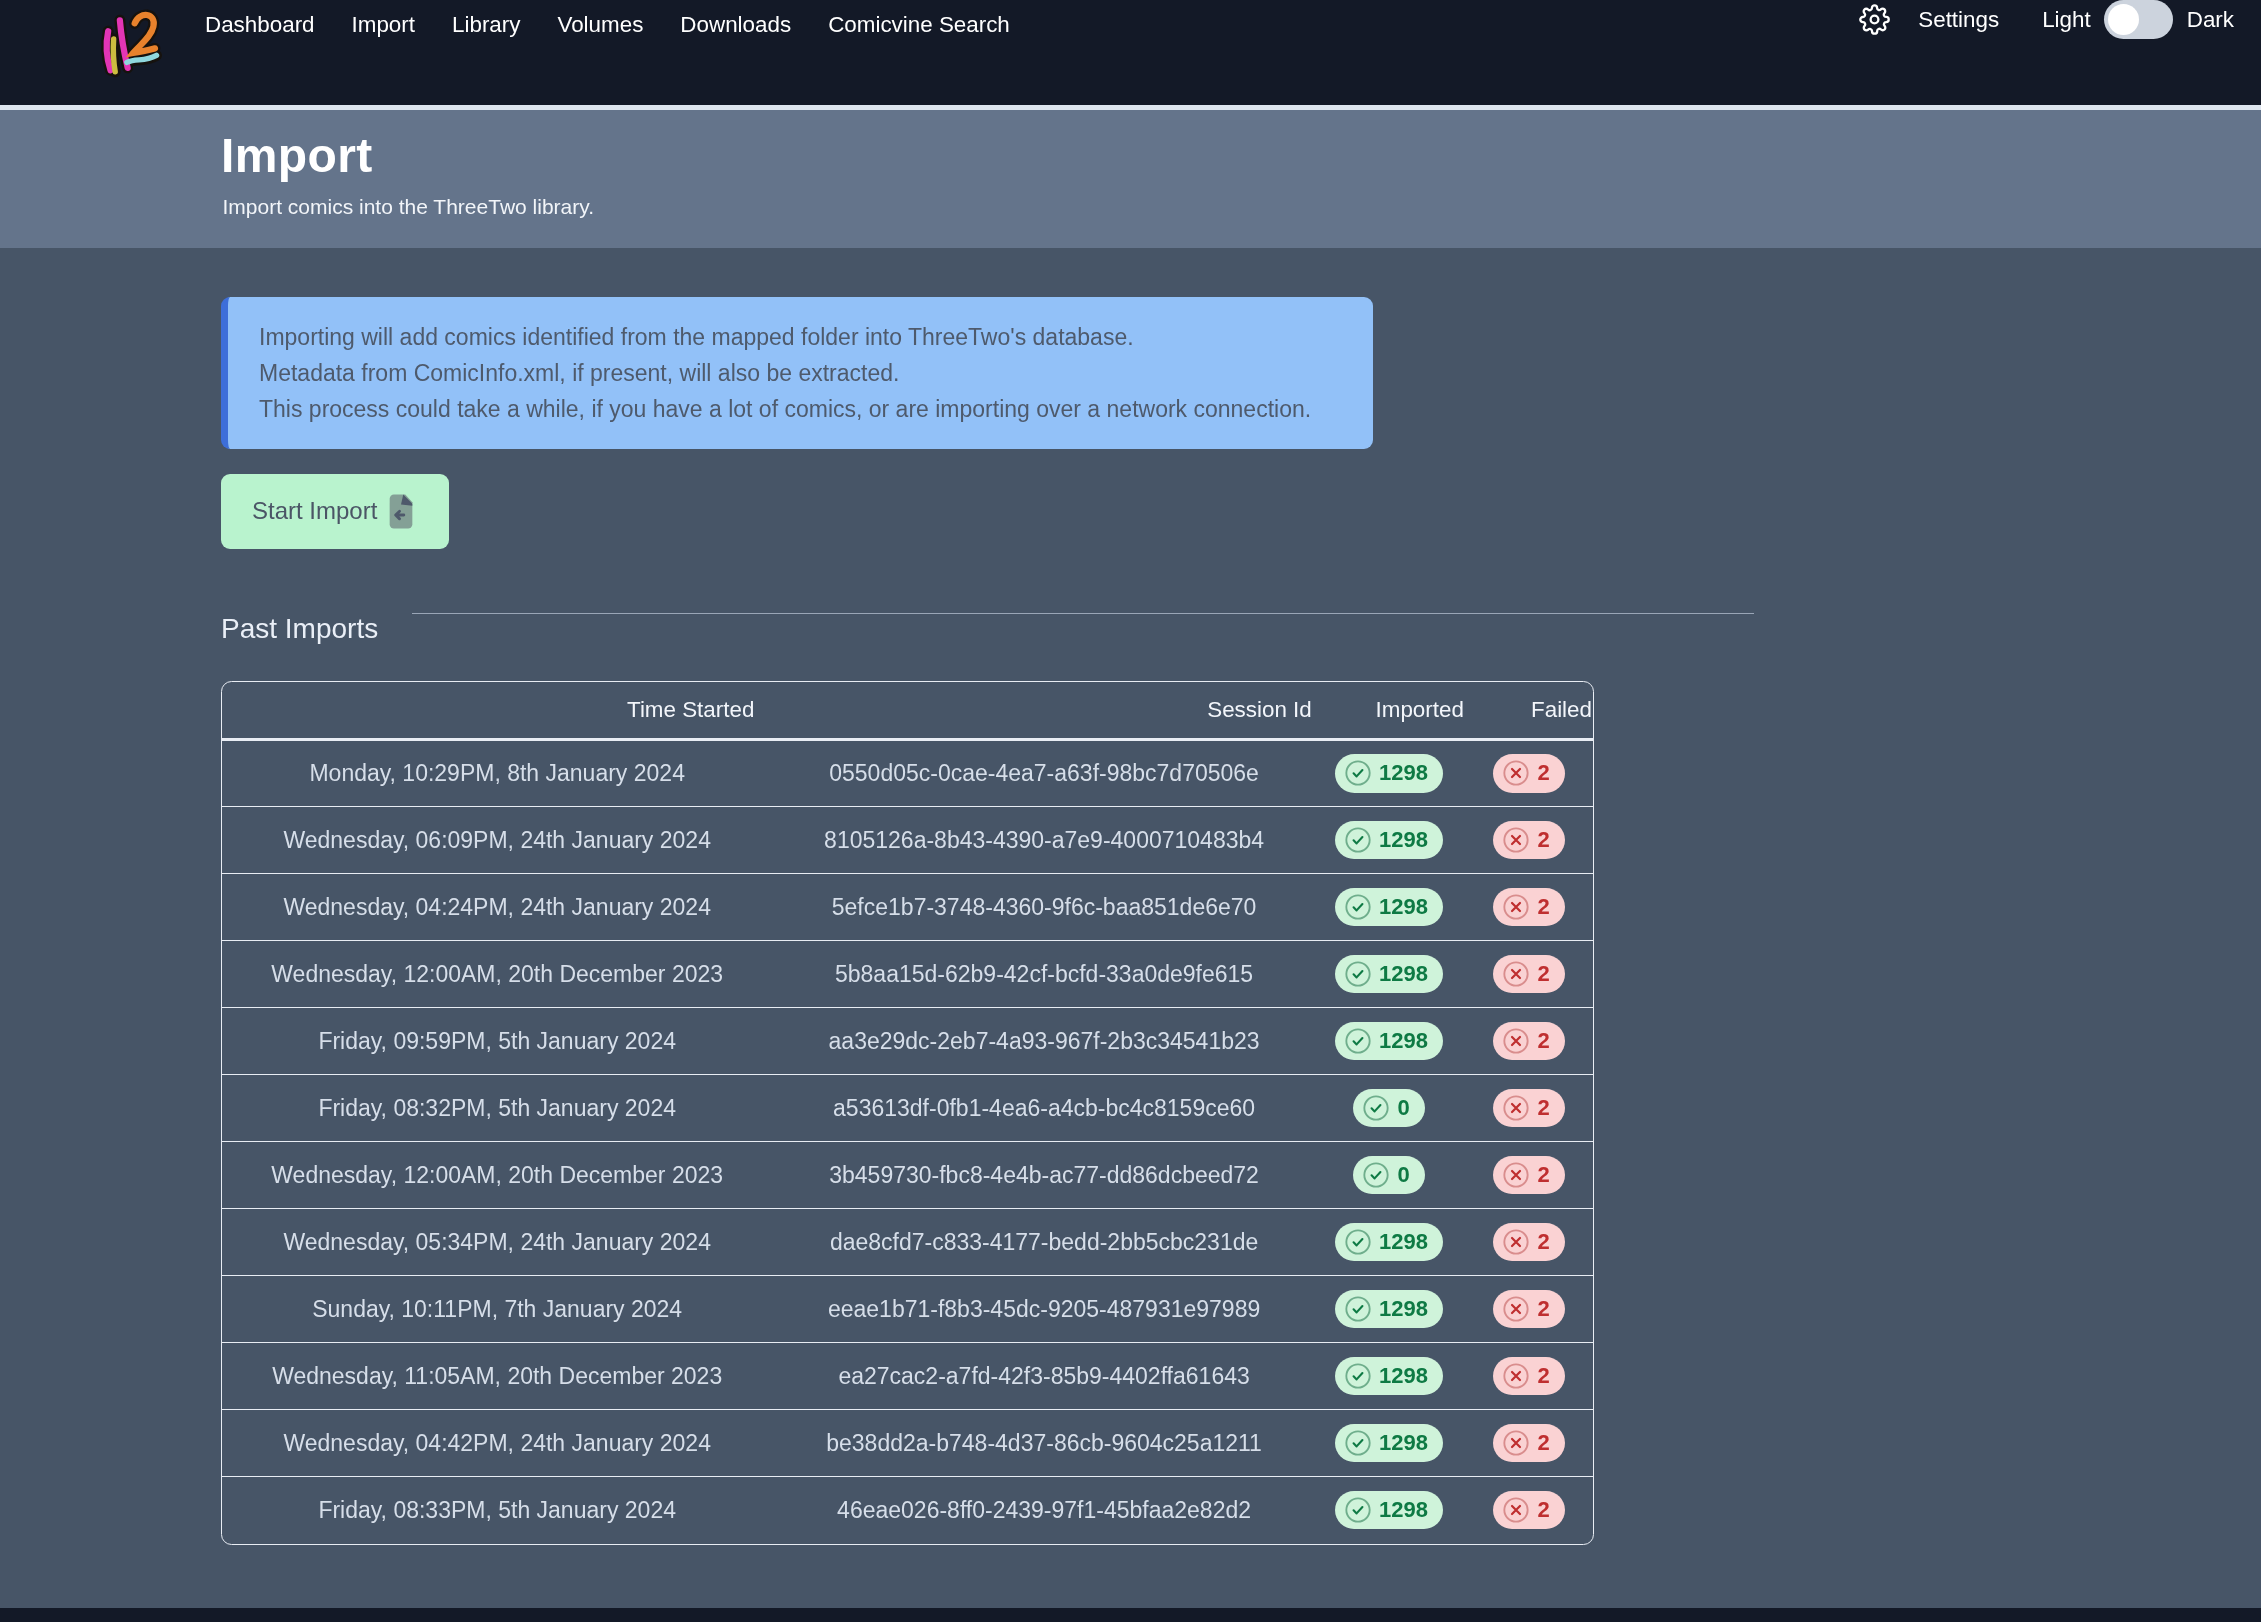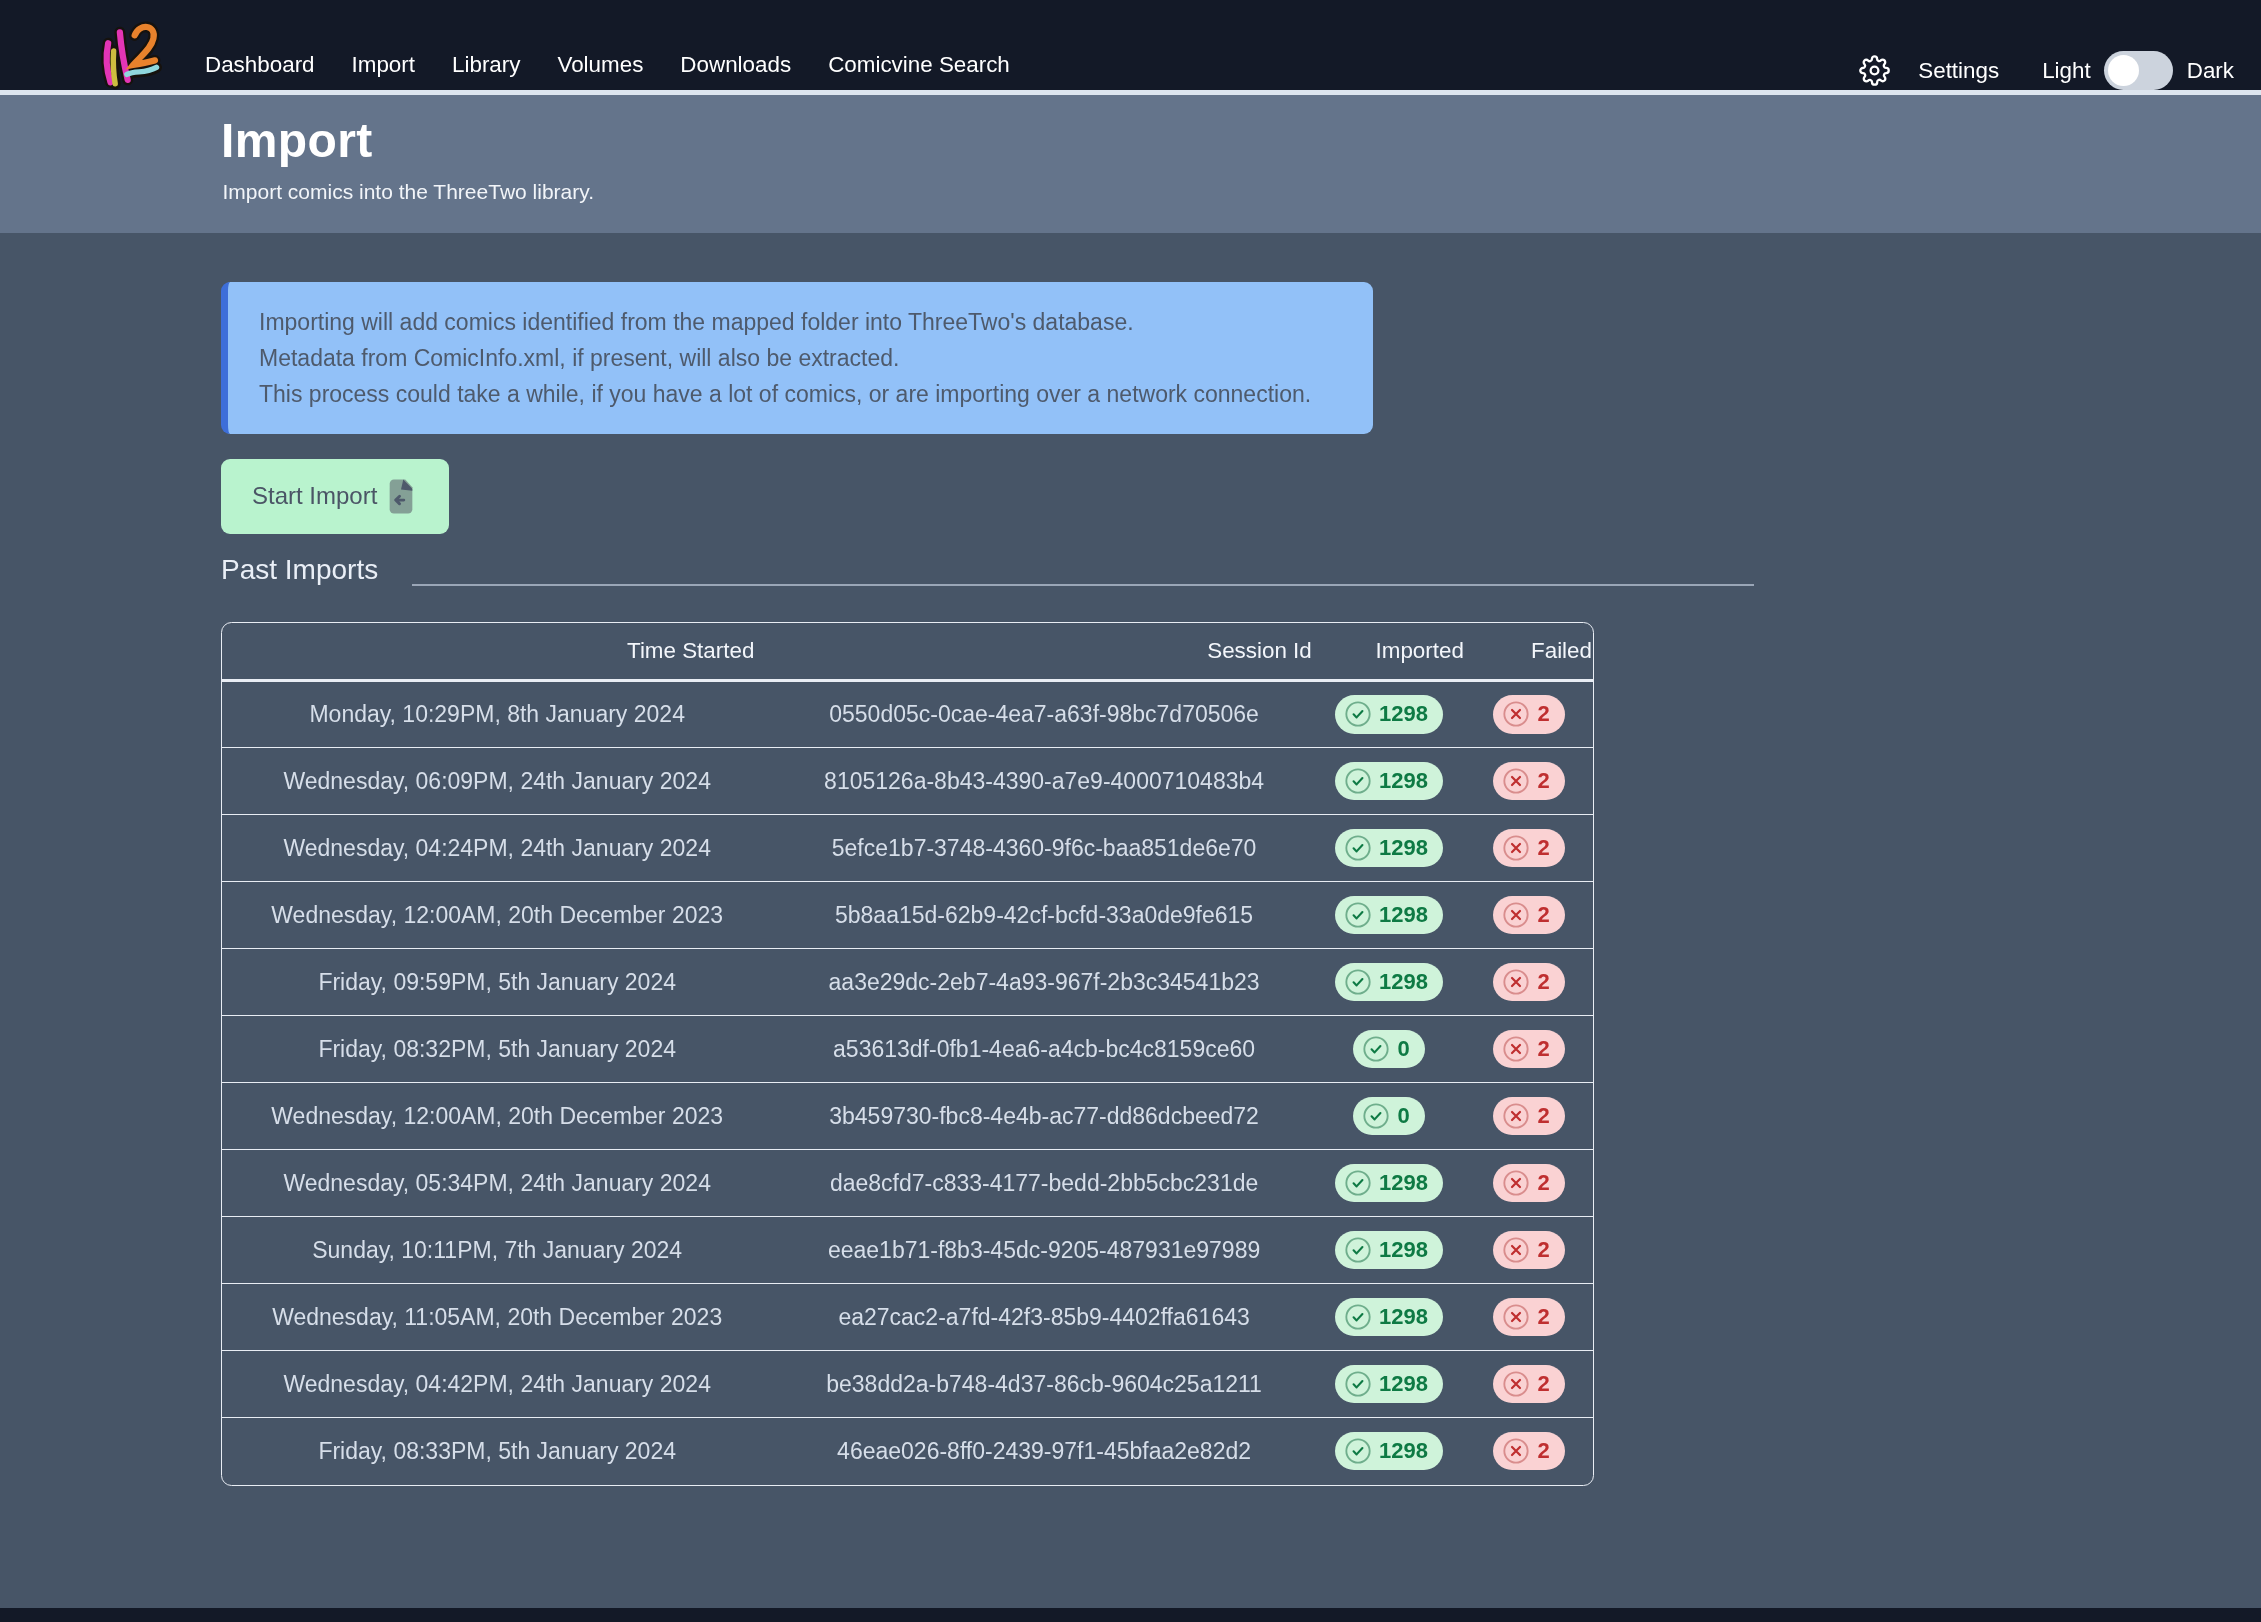--- a/index.html
+++ b/index.html
@@ -21,22 +21,22 @@
   }
   *{box-sizing:border-box;}
   html,body{margin:0;padding:0;}
   body{
     width:2261px;height:1623px;position:relative;overflow:hidden;
     background:var(--c-page);
     font-family:"Liberation Sans",sans-serif;
   }
   
   .navbar{
-    height:90px;background:var(--c-navbar);
-    display:flex;align-items:flex-end;padding:0 27px 0 0;
+    height:105px;background:var(--c-navbar);
+    display:flex;align-items:flex-start;padding:0 27px 0 0;
   }
   .logo{margin-left:91px;width:78px;height:78px;flex:0 0 auto;}
   .nav-links{display:flex;align-items:center;gap:37px;margin-left:36px;padding:0;list-style:none;}
   .nav-link{color:#ffffff;font-size:22.4px;text-decoration:none;cursor:pointer;white-space:nowrap;}
   .nav-right{margin-left:auto;display:flex;align-items:center;color:#ffffff;font-size:22.4px;}
   .settings-link{display:flex;align-items:center;gap:28px;cursor:pointer;}
   .gear{width:31px;height:31px;}
   .theme-light-label{margin-left:43px;}
   .theme-dark-label{margin-left:13.5px;}
   .toggle{
@@ -60,21 +60,21 @@
     color:var(--c-info-text);font-size:23px;line-height:36px;
   }
   .start-btn{
     margin-top:25.4px;height:75px;padding:0 31px;
     background:var(--c-btn-bg);border:none;border-radius:9px;
     display:inline-flex;align-items:center;gap:7px;
     font-family:"Liberation Sans",sans-serif;
     font-size:24px;color:var(--c-btn-text);cursor:pointer;
   }
   .file-import-icon{width:34px;height:37px;}
-  .section-head{margin-top:20px;width:1533px;display:flex;align-items:flex-end;}
+  .section-head{margin-top:64px;width:1533px;display:flex;align-items:flex-start;}
   .section-head h2{margin:0;font-size:28px;font-weight:500;color:#eaeff7;white-space:nowrap;}
   .section-rule{flex:1;height:1.5px;background:#9aa6b7;margin-left:34px;}
   
   .table-wrap{
     margin-top:36px;width:1373px;
     border:1.5px solid var(--c-table-border);border-radius:10.5px;overflow:hidden;
   }
   table{width:100%;border-collapse:collapse;table-layout:fixed;}
   col.c-time{width:533px;} col.c-session{width:557px;} col.c-imported{width:152px;} col.c-failed{width:128px;}
   th{

